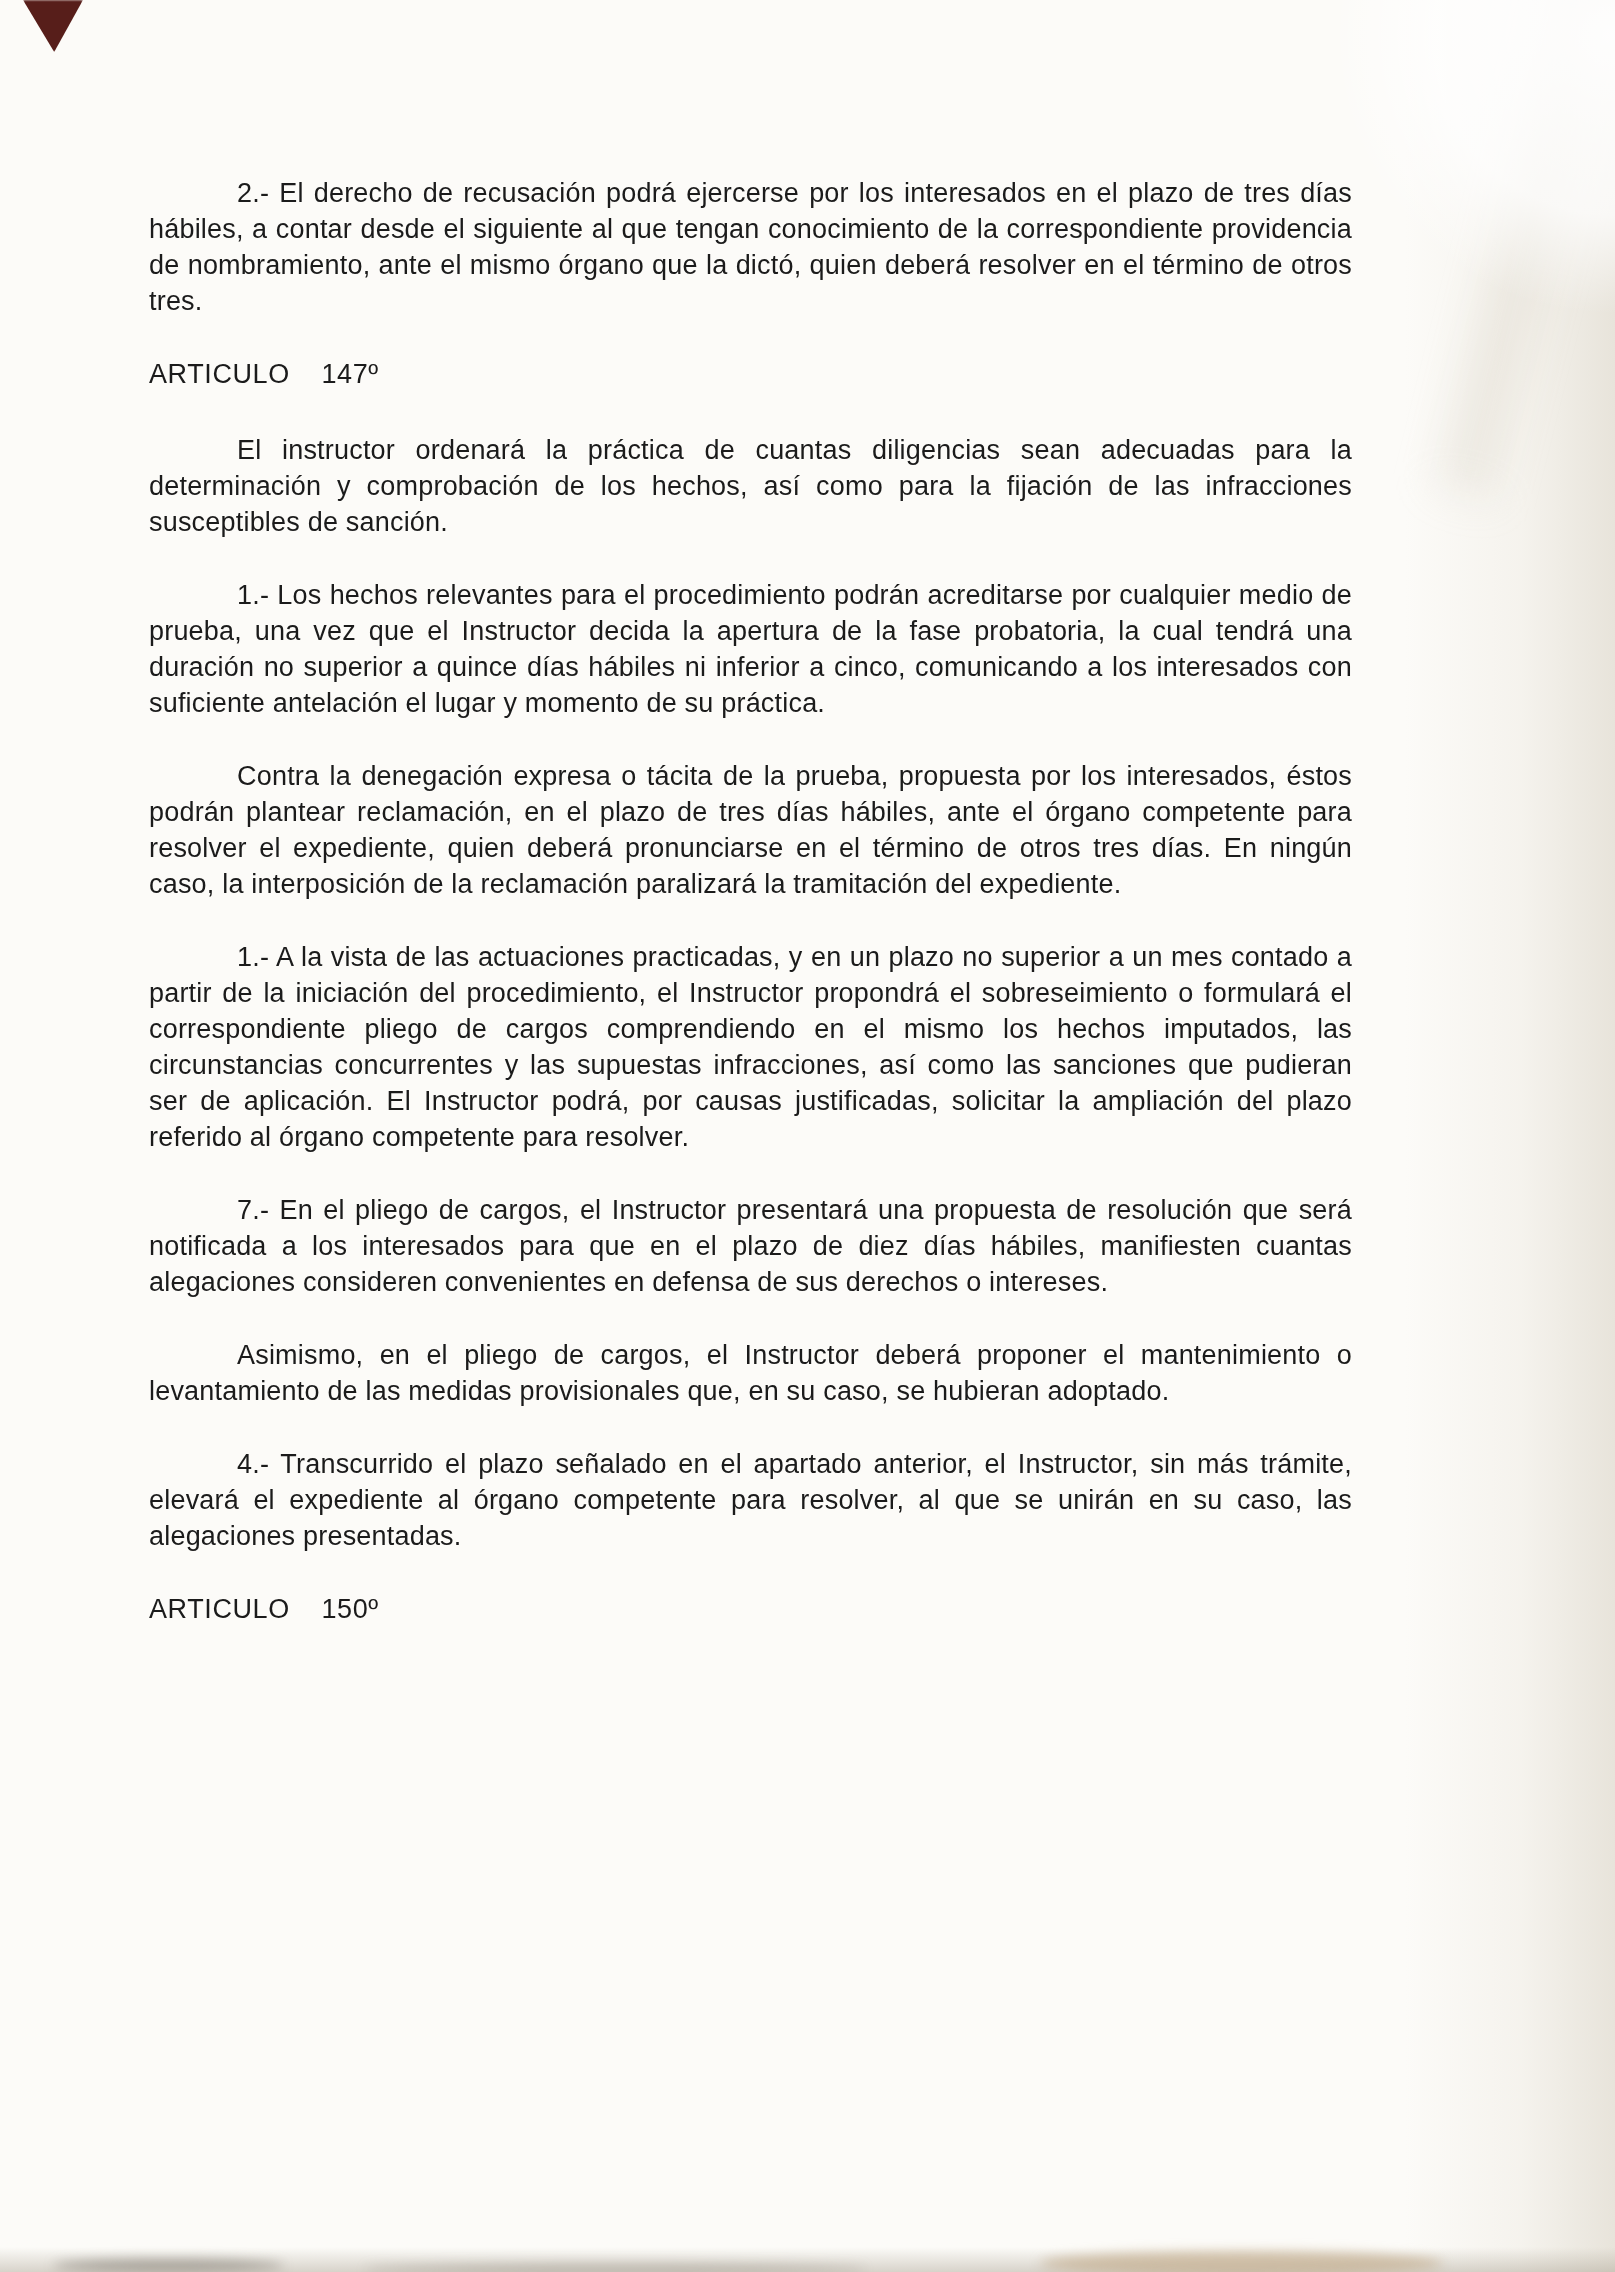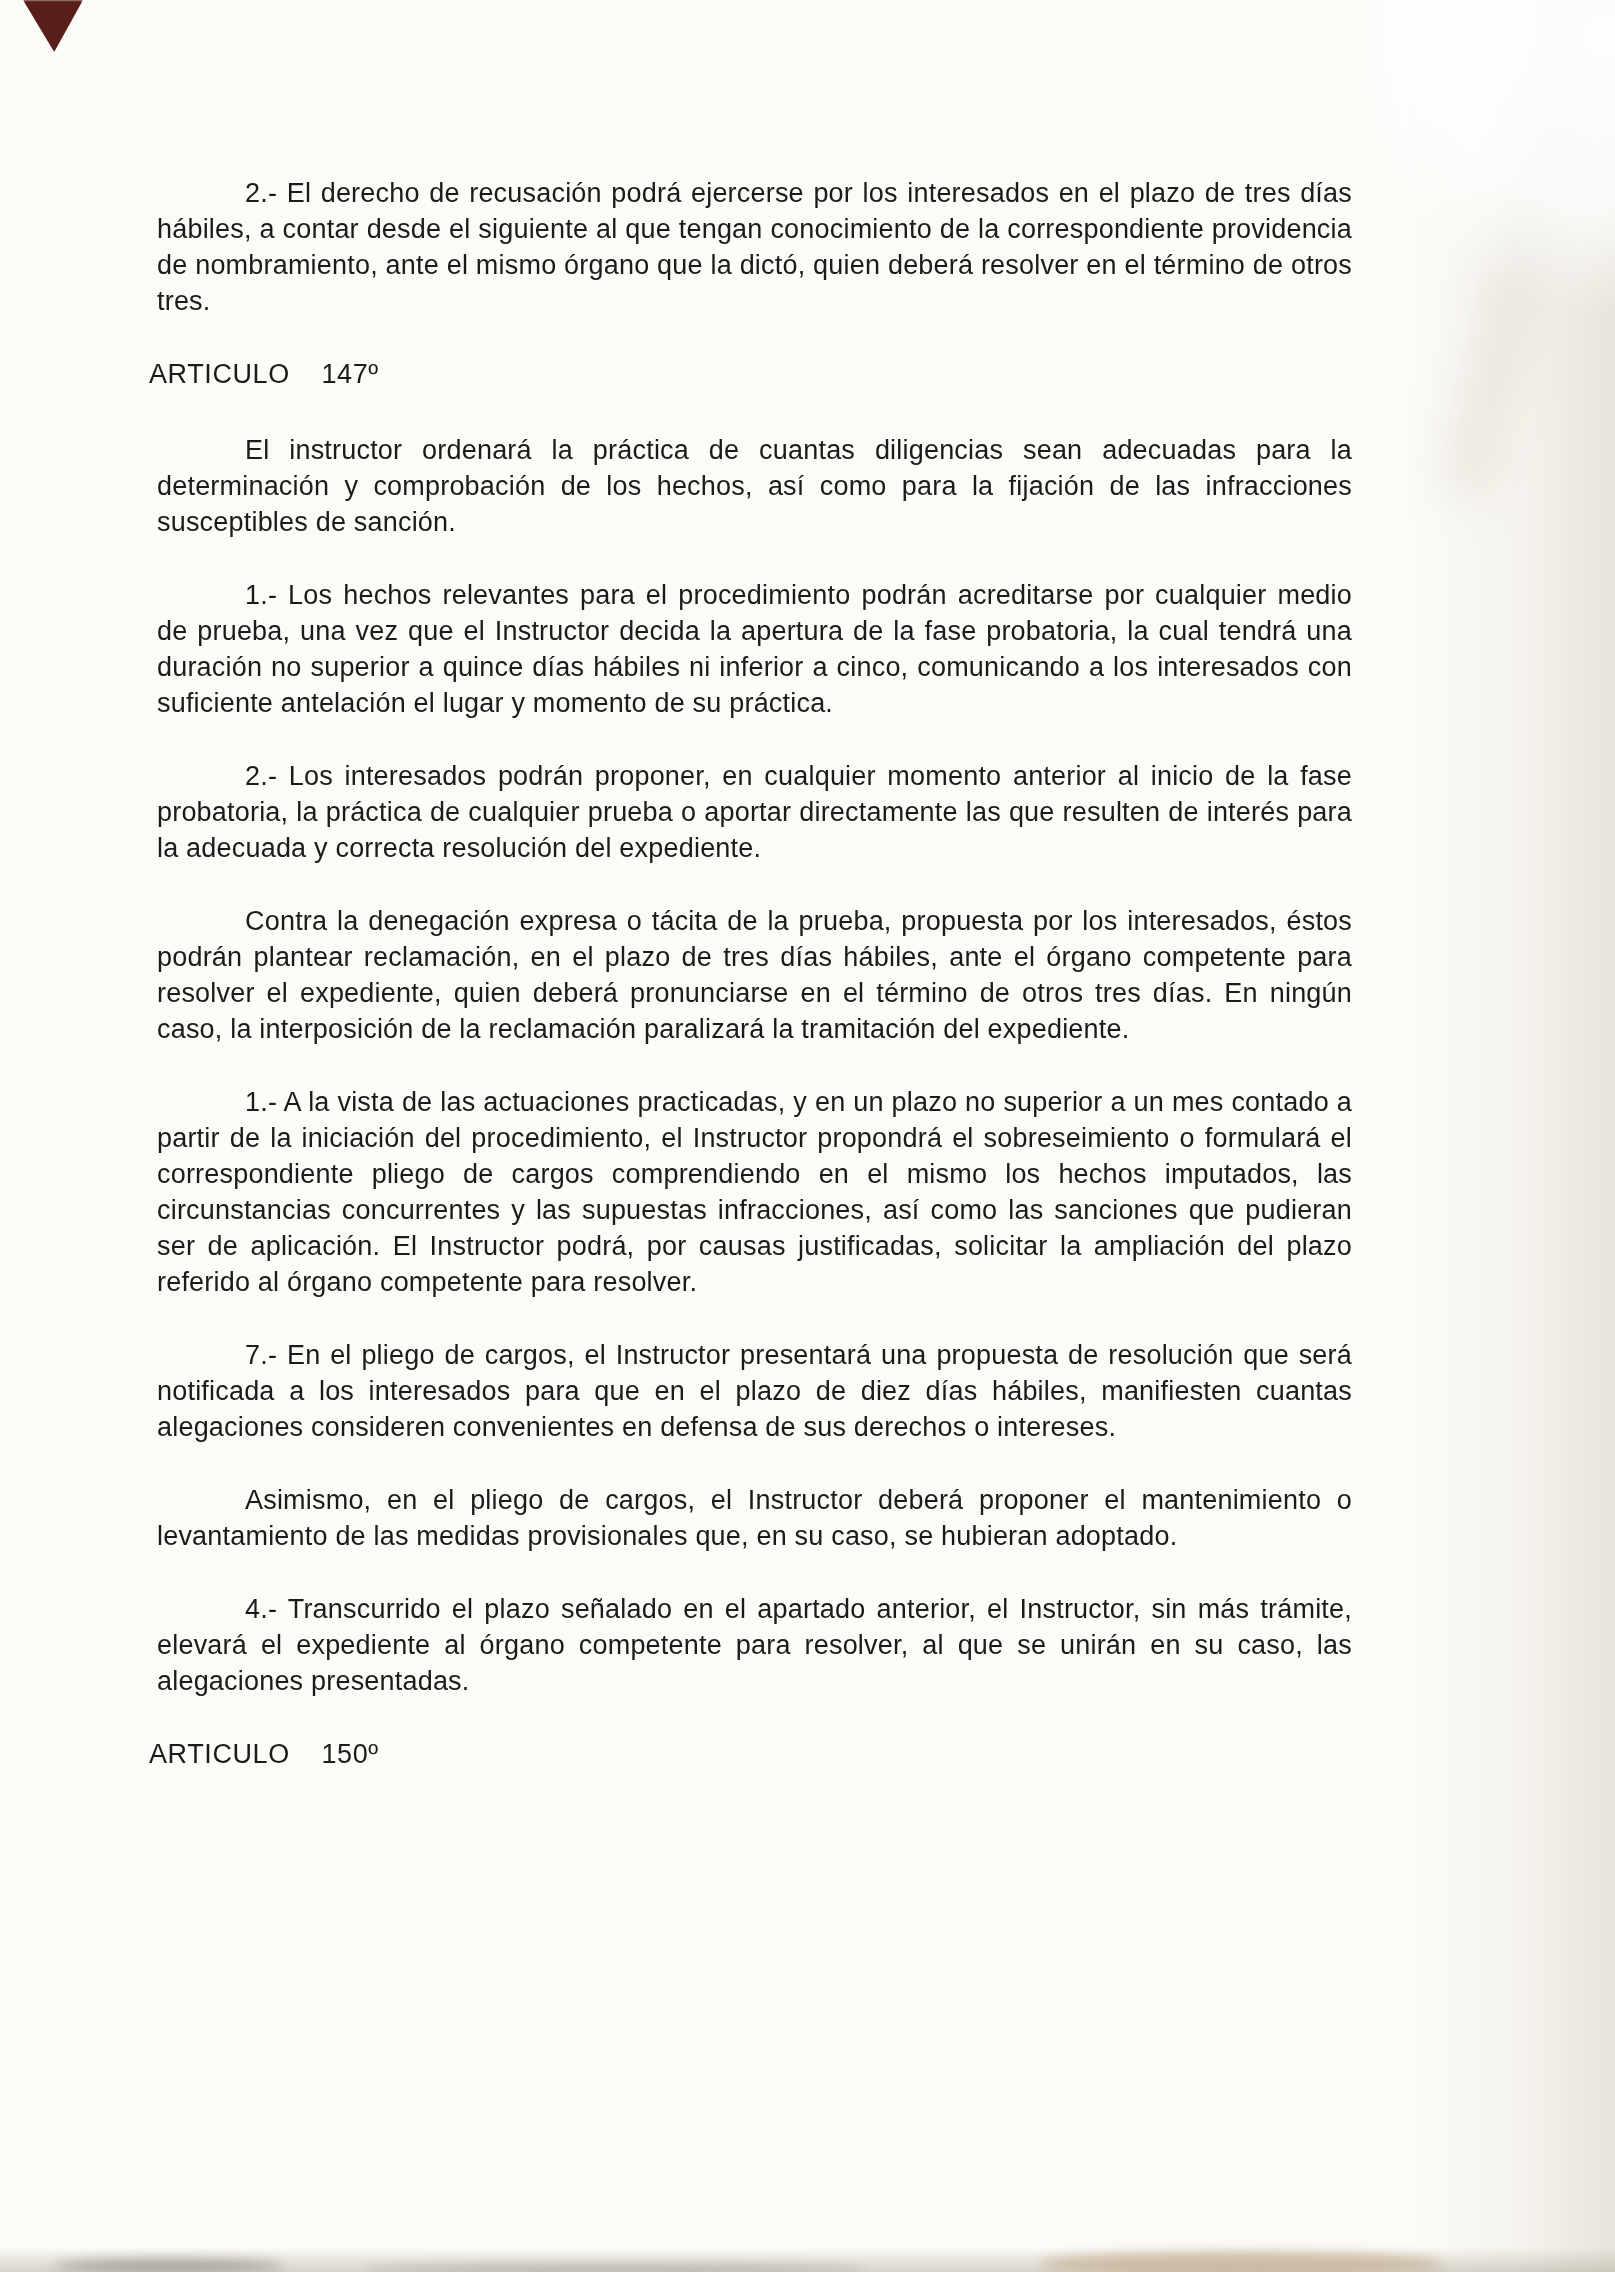--- a/index.html
+++ b/index.html
@@ -52,21 +52,21 @@
     position:absolute;
     left:149px;
     top:175px;
     width:1203px;
   }
   .para{
     font-size:27px;
     line-height:36px;
     text-align:justify;
     text-indent:88px;
-    margin:0 0 37px 8px;
+    margin:0 0 37px 0;
     letter-spacing:0.2px;
   }
   .heading{
     font-size:27px;
     line-height:36px;
     margin:20px 0 40px 0;
     text-indent:0;
     letter-spacing:0.6px;
     word-spacing:7.7px;
     white-space:pre;
@@ -80,21 +80,20 @@
   <div class="corner-mark"></div>
   <div class="shade-right"></div>
   <div class="curl-shadow"></div>
   <div class="curl-highlight"></div>
 
   <div class="content">
     <p class="para">2.- El derecho de recusación podrá ejercerse por los interesados en el plazo de tres días hábiles, a contar desde el siguiente al que tengan conocimiento de la correspondiente providencia de nombramiento, ante el mismo órgano que la dictó, quien deberá resolver en el término de otros tres.</p>
     <p class="heading">ARTICULO  147º</p>
     <p class="para">El instructor ordenará la práctica de cuantas diligencias sean adecuadas para la determinación y comprobación de los hechos, así como para la fijación de las infracciones susceptibles de sanción.</p>
     <p class="para">1.- Los hechos relevantes para el procedimiento podrán acreditarse por cualquier medio de prueba, una vez que el Instructor decida la apertura de la fase probatoria, la cual tendrá una duración no superior a quince días hábiles ni inferior a cinco, comunicando a los interesados con suficiente antelación el lugar y momento de su práctica.</p>
-    <p class="para">2.- Los interesados podrán proponer, en cualquier momento anterior al inicio de la fase probatoria, la práctica de cualquier prueba o aportar directamente las que resulten de interés para la adecuada y correcta resolución del expediente.</p>
     <p class="para">Contra la denegación expresa o tácita de la prueba, propuesta por los interesados, éstos podrán plantear reclamación, en el plazo de tres días hábiles, ante el órgano competente para resolver el expediente, quien deberá pronunciarse en el término de otros tres días. En ningún caso, la interposición de la reclamación paralizará la tramitación del expediente.</p>
     <p class="para">1.- A la vista de las actuaciones practicadas, y en un plazo no superior a un mes contado a partir  de la iniciación del procedimiento, el Instructor propondrá el sobreseimiento o formulará el correspondiente pliego de cargos comprendiendo en el mismo los hechos imputados, las circunstancias concurrentes y las supuestas infracciones, así como las sanciones que pudieran ser de aplicación. El Instructor podrá, por causas justificadas, solicitar la ampliación del plazo referido al órgano competente para resolver.</p>
     <p class="para">7.- En el pliego de cargos, el Instructor presentará una propuesta de resolución que será notificada a los interesados para que en el plazo de diez días hábiles, manifiesten cuantas alegaciones consideren convenientes en defensa de sus derechos o intereses.</p>
     <p class="para">Asimismo, en el pliego de cargos, el Instructor deberá proponer el mantenimiento o levantamiento de las medidas provisionales que, en su caso, se hubieran adoptado.</p>
     <p class="para">4.- Transcurrido el plazo señalado en el apartado anterior, el Instructor, sin más trámite, elevará el expediente al órgano competente para resolver, al que se unirán en su caso, las alegaciones presentadas.</p>
     <p class="heading">ARTICULO  150º</p>
   </div>
 
   <div class="edge-bottom"></div>
   <div class="smudge a"></div>

